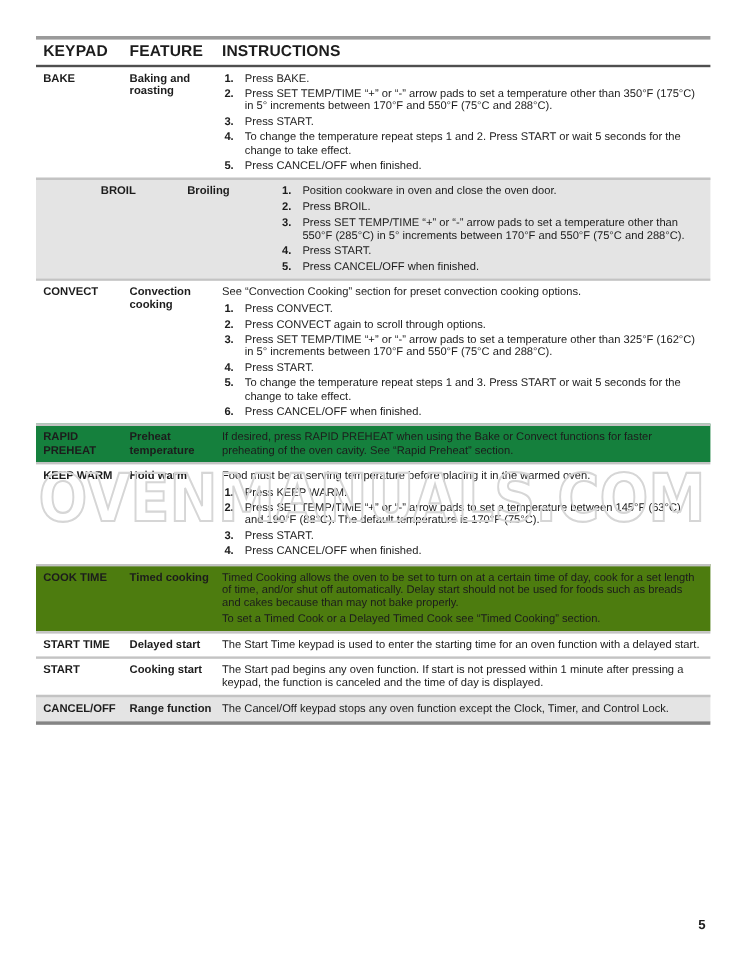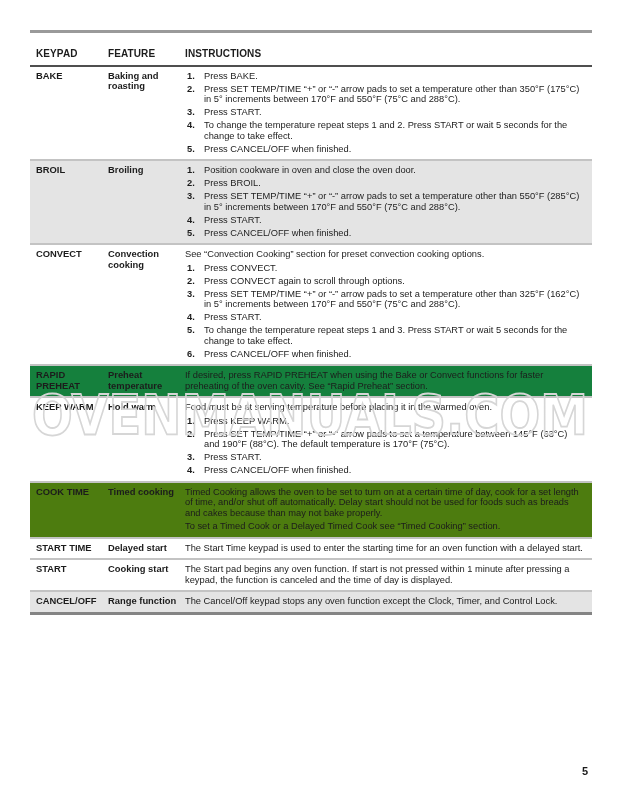--- a/index.html
+++ b/index.html
@@ -6,22 +6,22 @@
   body{
     width:620px;height:802px;background:#ffffff;position:relative;
     font-family:"Liberation Sans", sans-serif;color:#1c1c1c;overflow:hidden;
   }
   .ftable{
     position:absolute;left:30px;top:30px;width:562px;
     border-top:3px solid #9a9a9a;border-bottom:3px solid #848484;
   }
   .hdr{
     display:grid;grid-template-columns:78px 77px 1fr;
-    padding:16px 0 5px;border-bottom:2px solid #4f4f4f;
-    font-weight:bold;font-size:10px;line-height:10.5px;letter-spacing:0.1px;
+    padding:5px 0 5px;border-bottom:2px solid #4f4f4f;
+    font-weight:bold;font-size:13px;line-height:10.5px;letter-spacing:0.1px;
   }
   .hcell.c1{padding-left:6px;}
   .hcell.c3{padding-left:0;}
   .row{
     display:grid;grid-template-columns:78px 77px 1fr;
     padding:4px 0 5px;border-top:2px solid #c3c3c3;
     font-size:9.3px;line-height:10.5px;
   }
   #rows .row:first-child{border-top:none;}
   .cell.ck{padding-left:6px;padding-right:6px;font-weight:bold;font-size:9.4px;}
@@ -80,21 +80,21 @@
             <div class="step">
               <span class="step-num">4.</span>
               <span class="step-text">To change the temperature repeat steps 1 and 2. Press START or wait 5 seconds for the change to take effect.</span>
             </div>
             <div class="step">
               <span class="step-num">5.</span>
               <span class="step-text">Press CANCEL/OFF when finished.</span>
             </div>
           </div>
         </div>
-        <div class="row" style="background: rgb(228, 228, 228);">
+        <div class="row" style="background: rgb(228, 228, 228); padding-left: 48px;">
           <div class="cell ck">BROIL</div>
           <div class="cell cf">Broiling</div>
           <div class="cell ci">
             <div class="step">
               <span class="step-num">1.</span>
               <span class="step-text">Position cookware in oven and close the oven door.</span>
             </div>
             <div class="step">
               <span class="step-num">2.</span>
               <span class="step-text">Press BROIL.</span>

